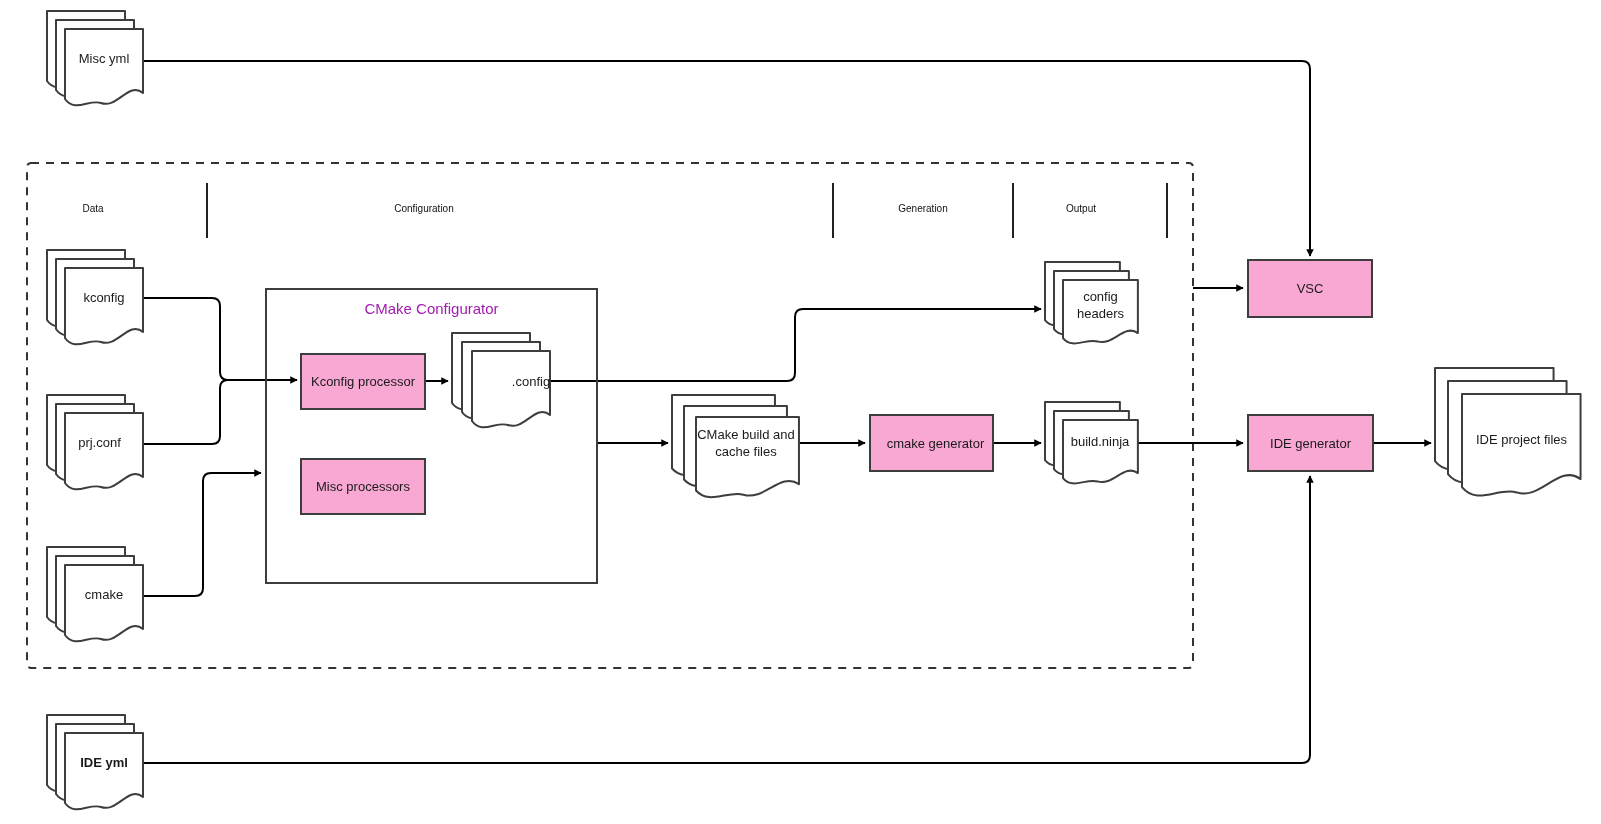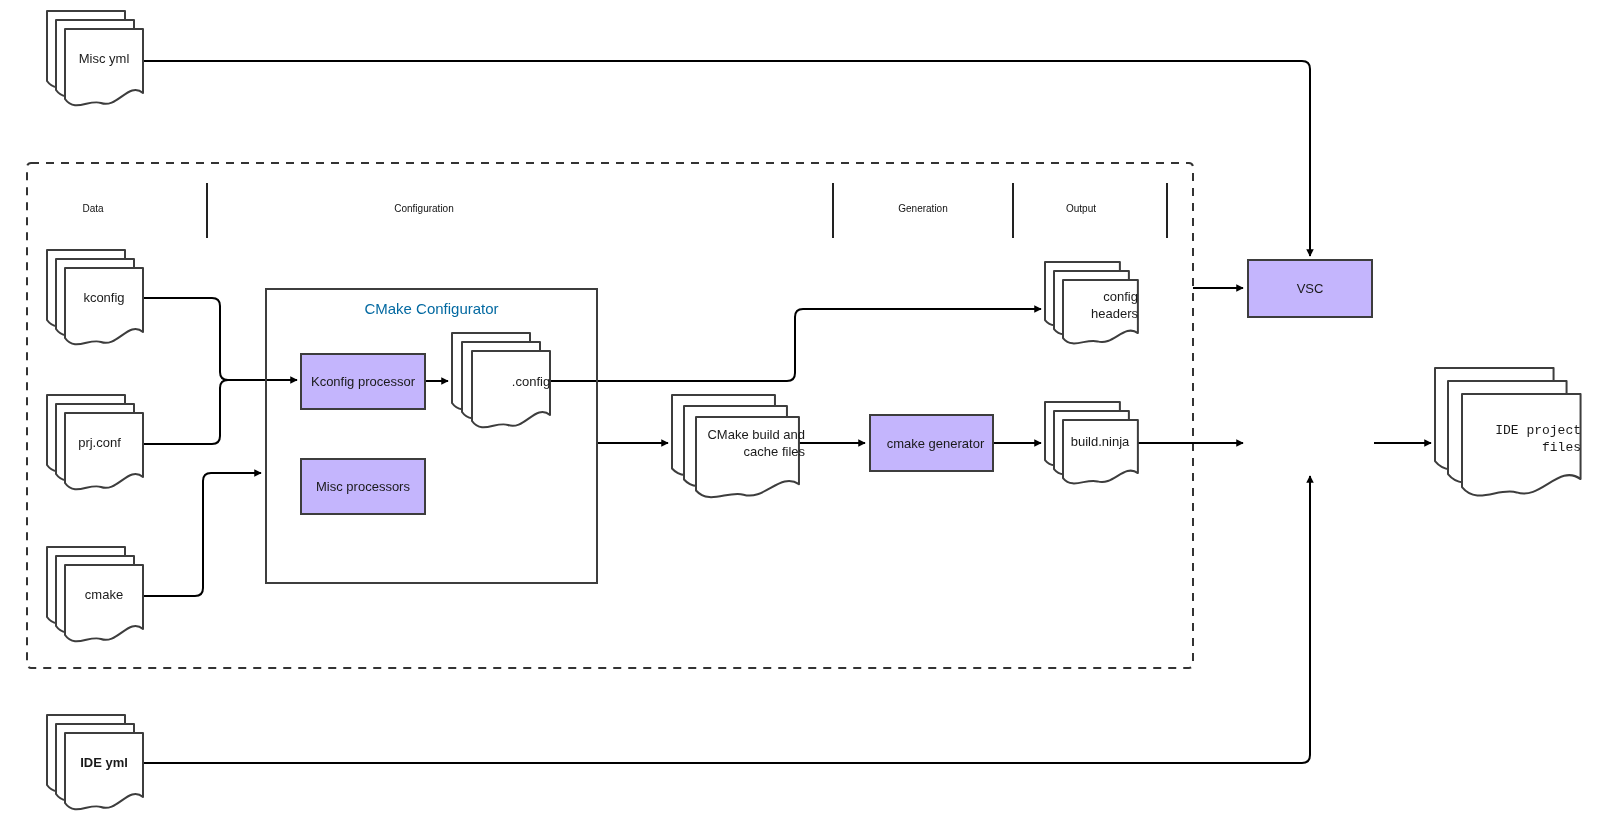--- a/index.html
+++ b/index.html
@@ -8,38 +8,38 @@
     width:1601px;height:824px;
     background:#ffffff;
     font-family:"Liberation Sans", sans-serif;
     color:#000;
     overflow:hidden;
   }
   #wires{position:absolute;left:0;top:0;}
   .lbl{
     position:absolute;
     display:flex;align-items:center;justify-content:center;
-    text-align:right;font-size:13px;line-height:1.3;color:#1a1a1a;
+    text-align:center;font-size:13px;line-height:1.3;color:#1a1a1a;
   }
   .lane-lbl{font-size:10px;color:#111;}
   .box{
     position:absolute;
-    border:2px solid #3d3d3d;background:#c4b5fd;
+    border:2px solid #3d3d3d;background:#f9a8d4;
     display:flex;align-items:center;justify-content:center;
     text-align:center;font-size:13px;color:#1a1a1a;
     box-sizing:border-box;
   }
   .bigbox{
     position:absolute;
     border:2px solid #3d3d3d;background:transparent;
     box-sizing:border-box;
   }
   .bigbox-title{
     position:absolute;left:0;right:0;top:10px;
-    text-align:center;font-size:15px;color:#0369a1;
+    text-align:center;font-size:15px;color:#a21caf;
   }
 </style>
 </head>
 <body>
 
 <div id="canvas">
 
   <svg id="wires" width="1601" height="824" viewBox="0 0 1601 824">
     <defs>
       <marker id="arr" viewBox="0 0 12 12" refX="10" refY="6" markerWidth="11" markerHeight="9" orient="auto" markerUnits="userSpaceOnUse">
@@ -132,25 +132,26 @@
   <div class="lbl lane-lbl" style="left:1011px;top:196px;width:140px;height:24px;">Output</div>
 
   <div class="bigbox" style="left:265px;top:288px;width:333px;height:296px;">
     <div class="bigbox-title">CMake Configurator</div>
   </div>
 
   <div class="box" style="left:300px;top:353px;width:126px;height:57px;">Kconfig processor</div>
   <div class="box" style="left:300px;top:458px;width:126px;height:57px;">Misc processors</div>
   <div class="box" style="left:869px;top:414px;width:125px;height:58px;padding-left:8px;">cmake generator</div>
   <div class="box" style="left:1247px;top:259px;width:126px;height:59px;">VSC</div>
+  <div class="box" style="left:1247px;top:414px;width:127px;height:58px;">IDE generator</div>
 
   <div class="lbl" style="left:65px;top:29px;width:78px;height:60px;">Misc yml</div>
   <div class="lbl" style="left:65px;top:268px;width:78px;height:60px;">kconfig</div>
   <div class="lbl" style="left:65px;top:413px;width:69px;height:60px;">prj.conf</div>
   <div class="lbl" style="left:65px;top:565px;width:78px;height:60px;">cmake</div>
   <div class="lbl" style="left:65px;top:733px;width:78px;height:60px;font-weight:bold;">IDE yml</div>
   <div class="lbl" style="left:472px;top:351px;width:78px;height:62px;padding-left:20px;">.config</div>
   <div class="lbl" style="left:687px;top:418px;width:118px;height:52px;">CMake build and cache files</div>
   <div class="lbl" style="left:1063px;top:278px;width:75px;height:56px;">config headers</div>
   <div class="lbl" style="left:1059px;top:416px;width:82px;height:52px;">build.ninja</div>
-  <div class="lbl" style="left:1462px;top:396px;width:119px;height:88px;font-family:Liberation Mono, monospace;">IDE project files</div>
+  <div class="lbl" style="left:1462px;top:396px;width:119px;height:88px;">IDE project files</div>
 
 </div>
 
 </body></html>

